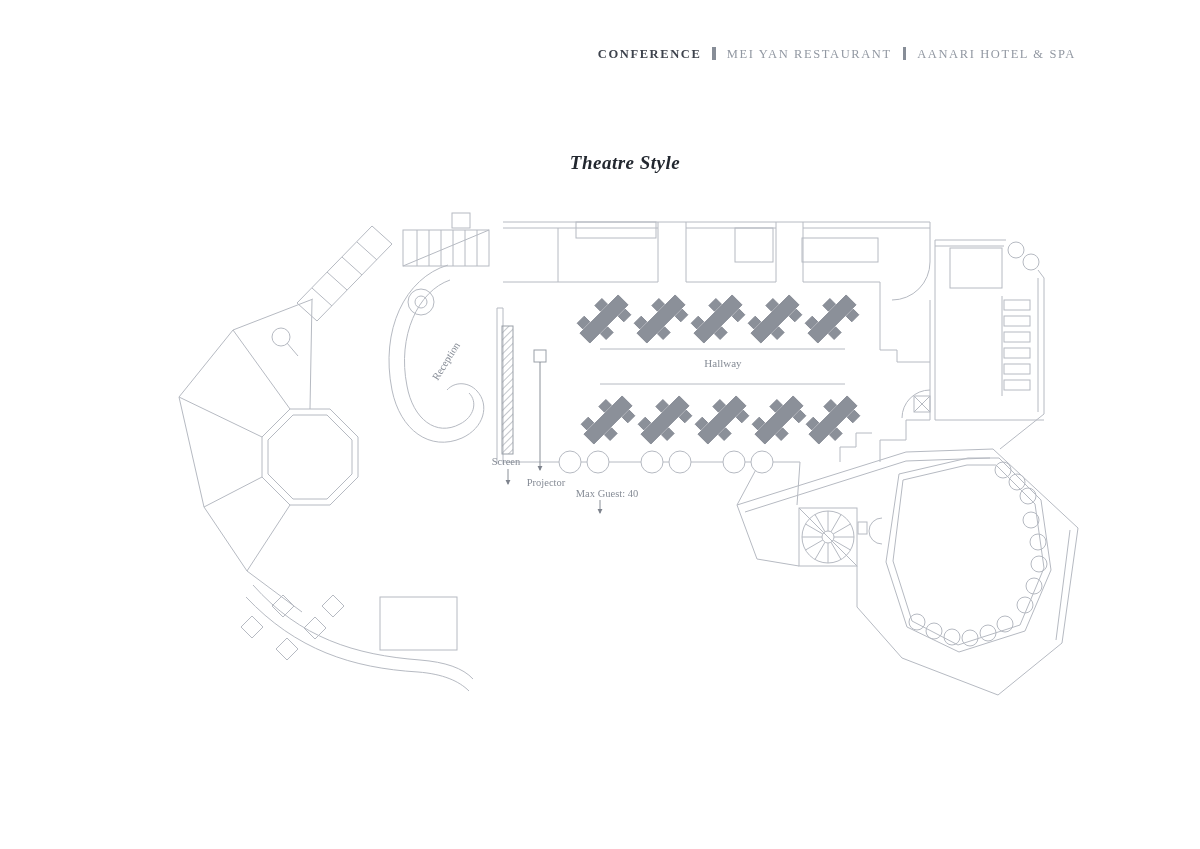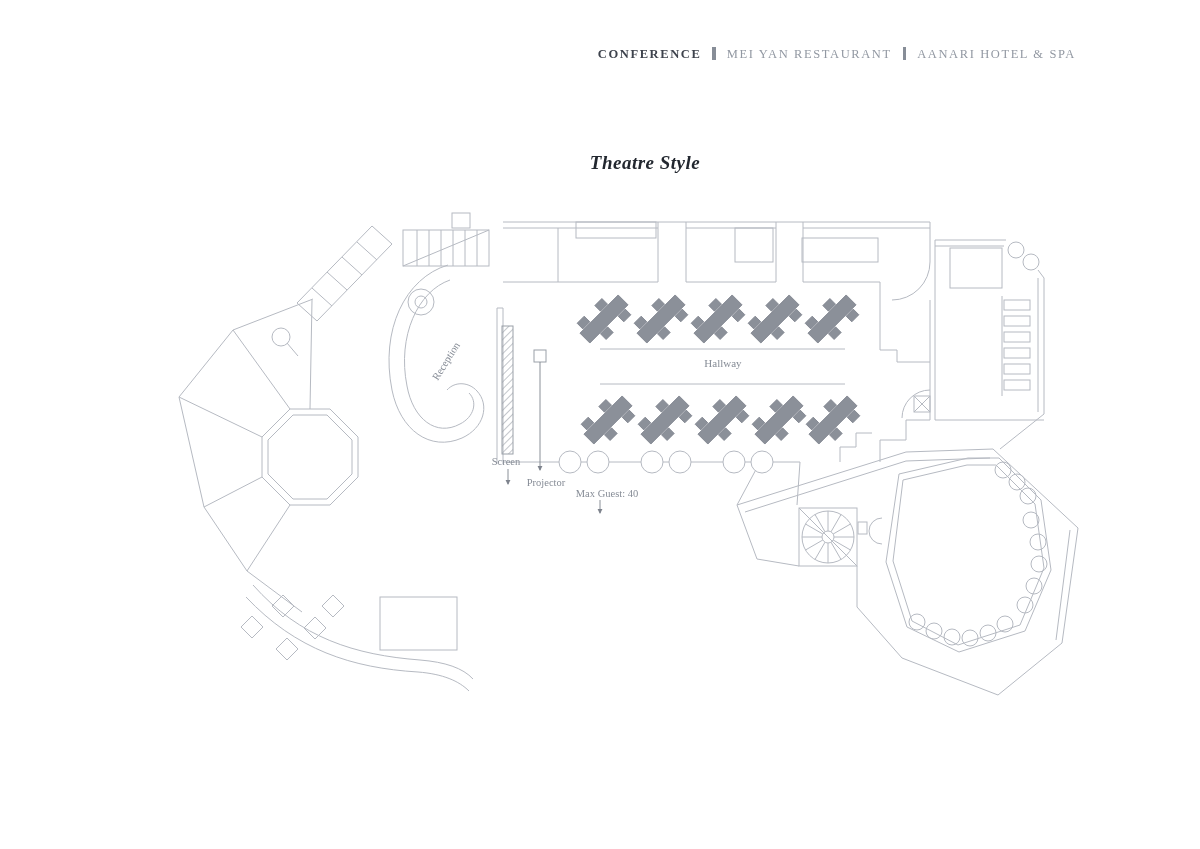--- a/index.html
+++ b/index.html
@@ -13,21 +13,21 @@
   }
   .h-strong{color:#3e434d;font-weight:bold;}
   .h-muted{color:#9298a2;}
   .sep{
     display:inline-block;width:3.5px;height:13px;background:#878d97;
     margin:0 11px;vertical-align:-2px;
   }
   .title{
     position:absolute;top:152px;left:625px;transform:translateX(-50%);
     font-style:italic;font-weight:bold;font-size:19px;letter-spacing:.5px;
-    color:#22272f;white-space:nowrap;margin-left:20px;
+    color:#22272f;white-space:nowrap;
   }
   svg.plan{position:absolute;left:0;top:0;}
   svg text{
     font-family:"Liberation Serif", serif;
     fill:#868c96;stroke:none;
   }
 </style>
 </head>
 <body>
 

